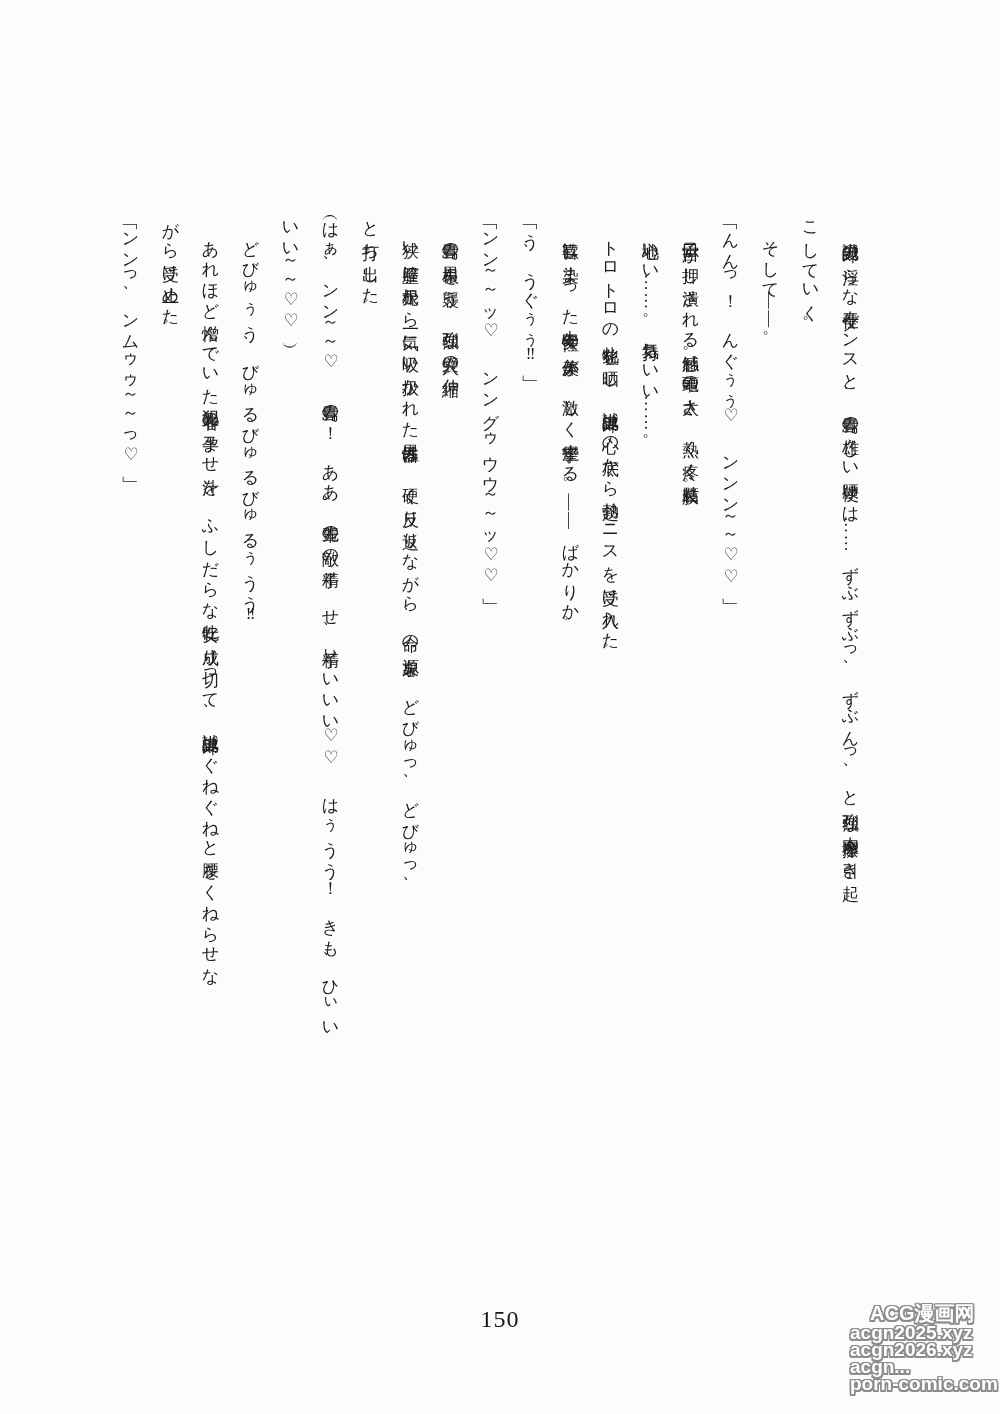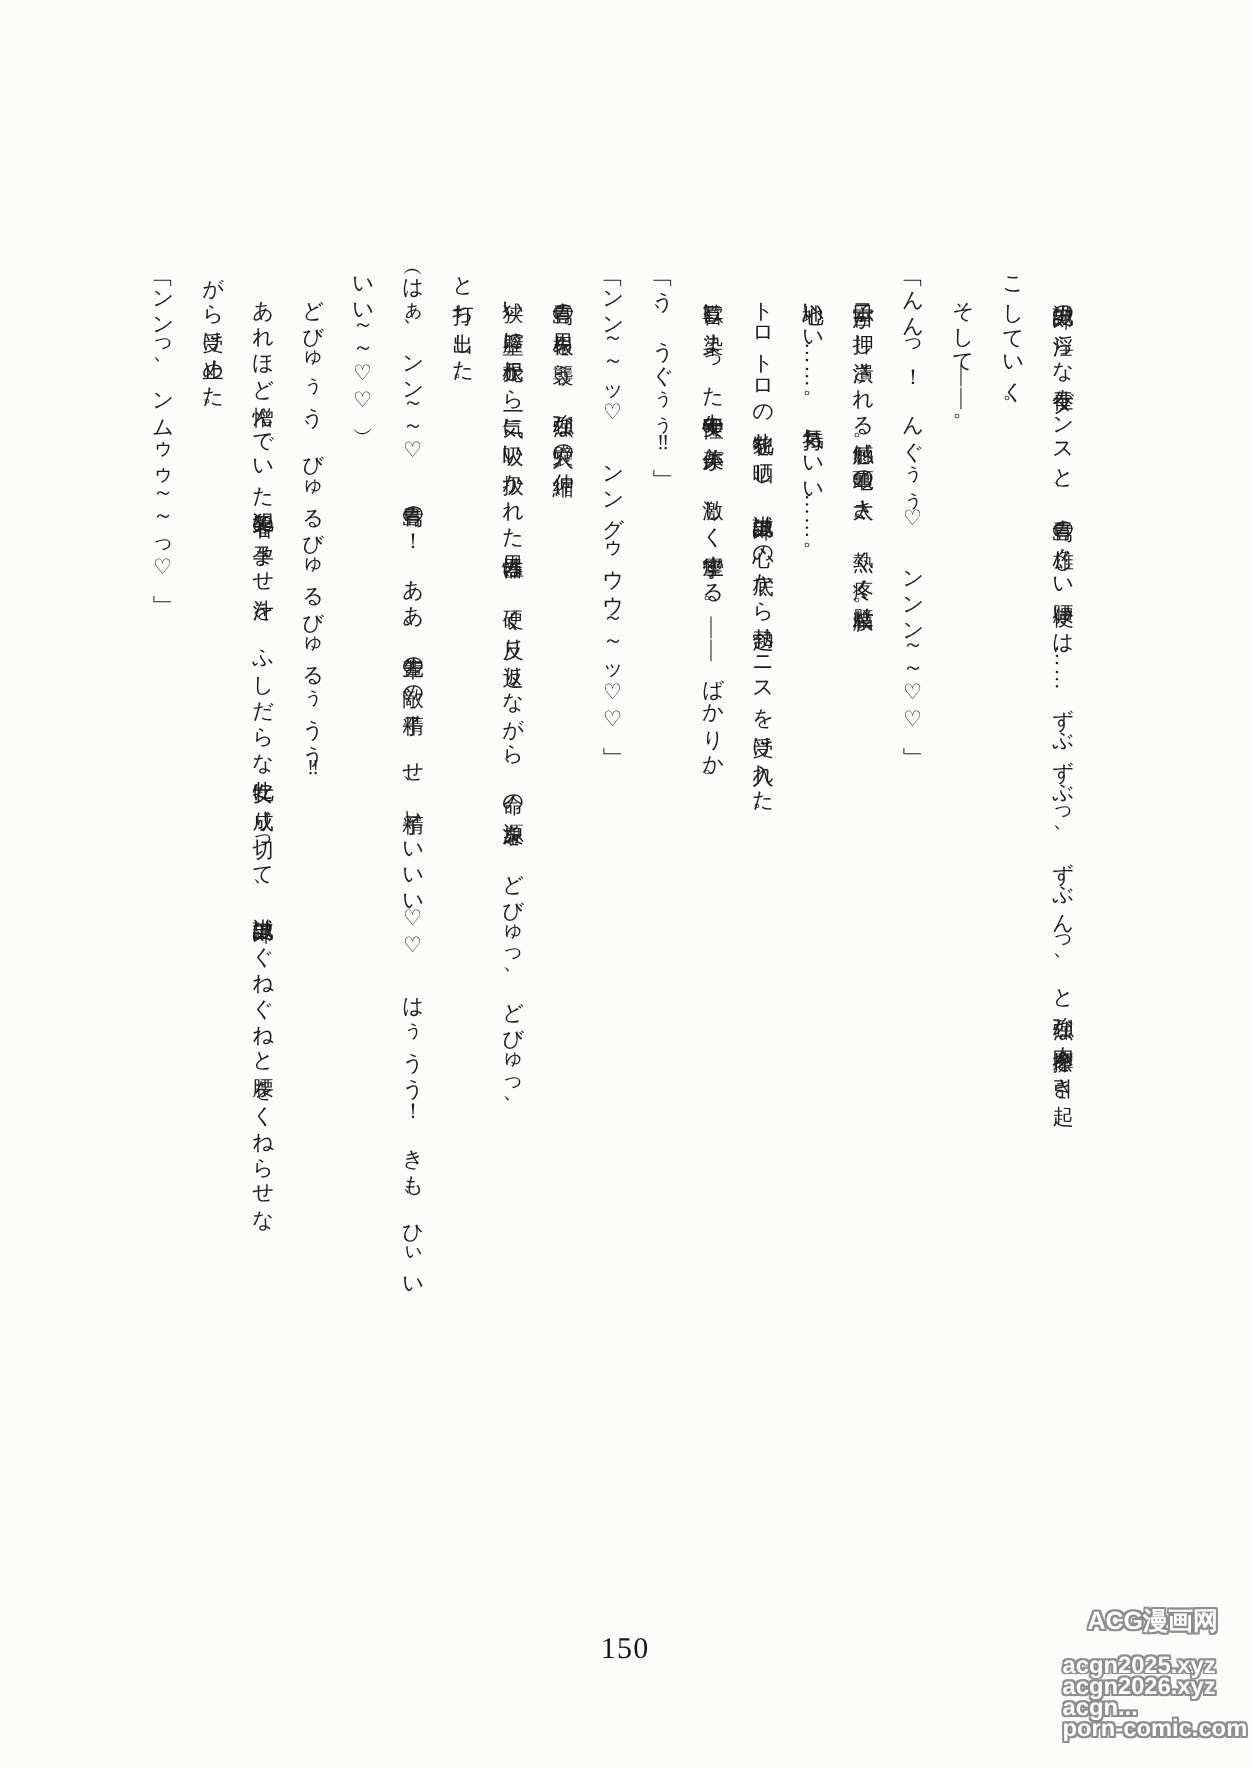--- a/index.html
+++ b/index.html
@@ -50,21 +50,21 @@
     line-height:17px;
     color:#ffffff;
     white-space:nowrap;
     text-shadow:
       -1.5px -1.5px 0 #8d8d8d,  1.5px -1.5px 0 #8d8d8d,
       -1.5px  1.5px 0 #8d8d8d,  1.5px  1.5px 0 #8d8d8d,
        0     -1.5px 0 #8d8d8d,  0      1.5px 0 #8d8d8d,
       -1.5px  0     0 #8d8d8d,  1.5px  0     0 #8d8d8d;
   }
   .watermark .wm-line { text-align:left; }
-  .watermark .wm-line.wm-title { padding-left:20px; font-size:20px; margin-bottom:18px; }
+  .watermark .wm-line.wm-title { padding-left:20px; font-size:20px; margin-bottom:2px; }
 </style>
 </head>
 <body>
 
 <div class="page">
 
   <div class="text-block">
       <p class="indent-narrative">誠史郎の淫らな奉仕ダンスと、青島の雄々しい腰使いは……ずぶずぶっ、ずぶんっ、と強烈な肉摩擦を引き起</p>
       <p class="indent-none">こしていく。</p>
       <p class="indent-narrative">そして――。</p>

